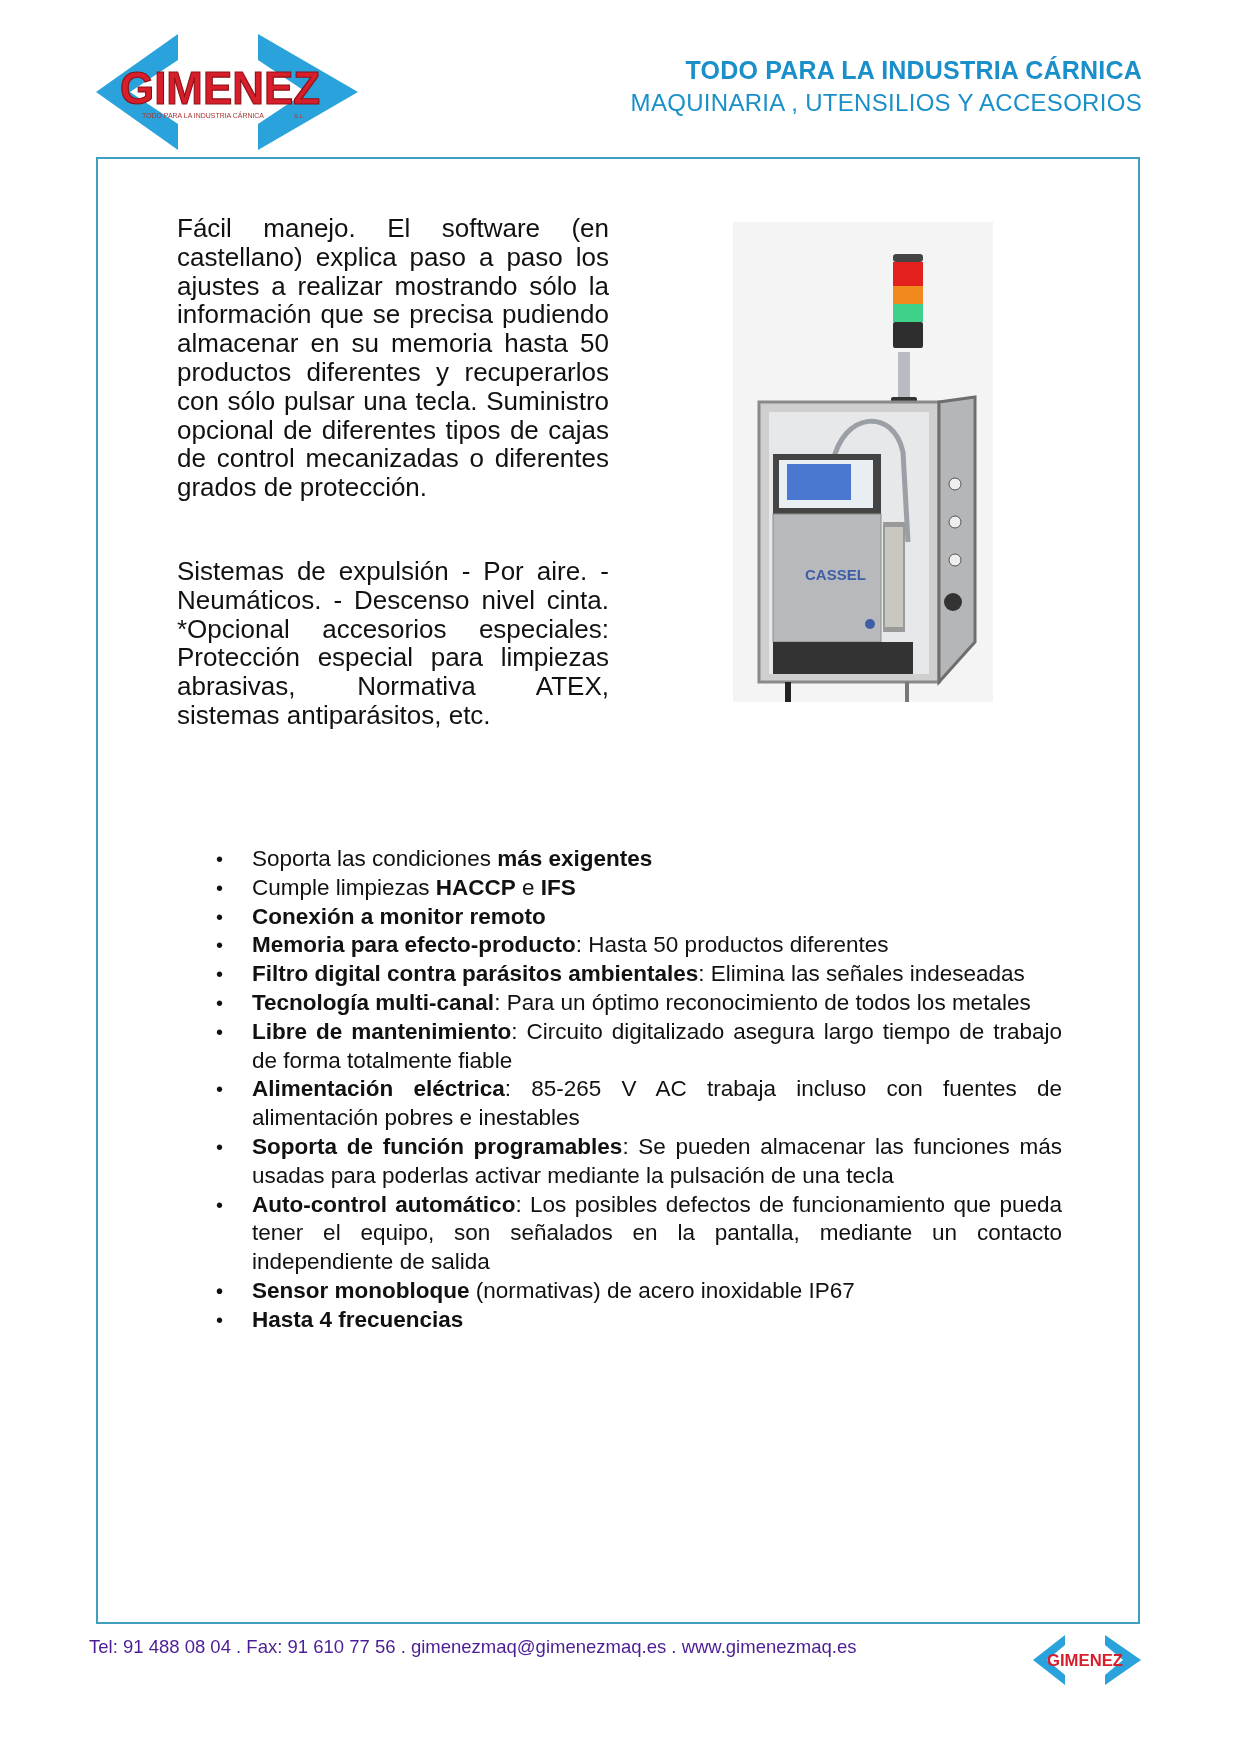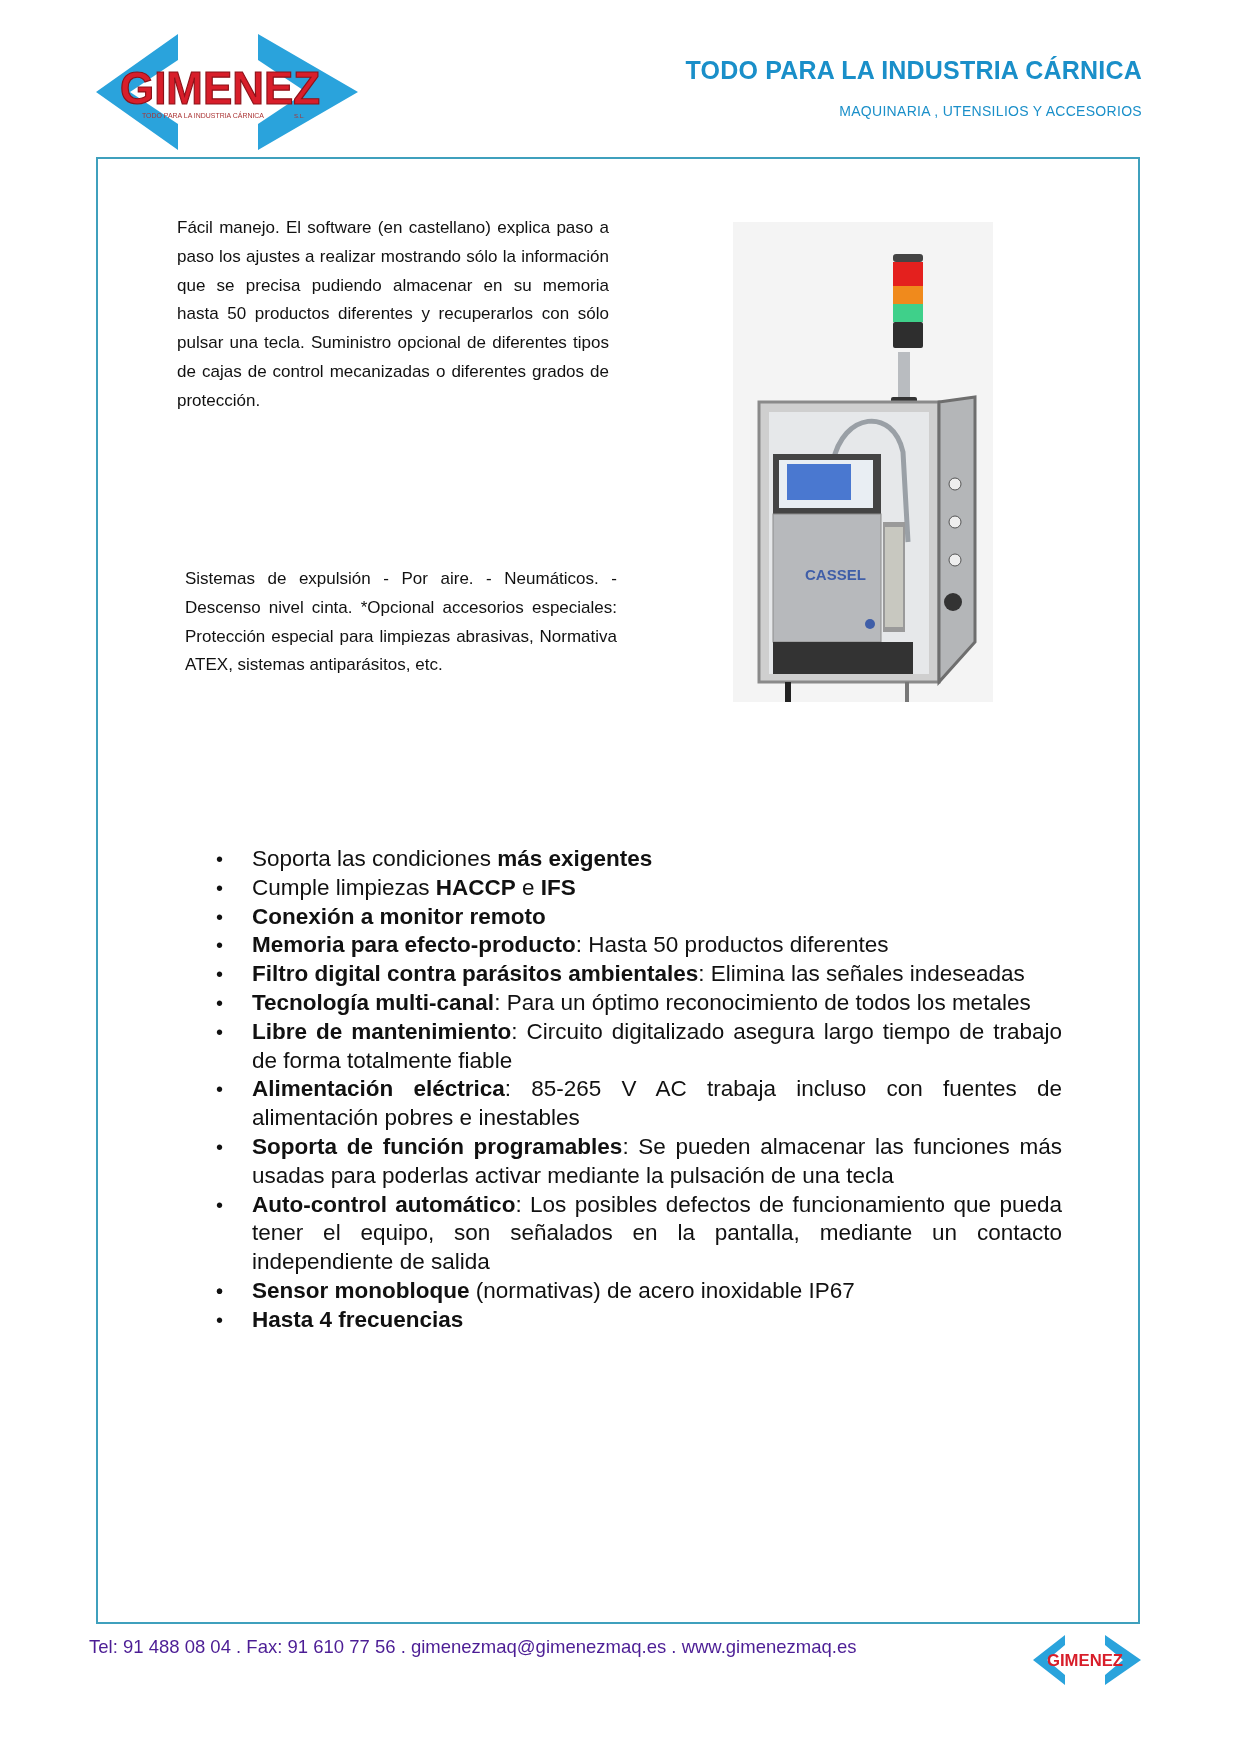--- a/index.html
+++ b/index.html
@@ -1,25 +1,25 @@
 <!DOCTYPE html>
 <html><head>
 <meta charset="utf-8">
 <style>
   html, body { margin: 0; padding: 0; background: #ffffff; }
   body { width: 1240px; height: 1755px; position: relative; overflow: hidden; font-family: "Liberation Sans", sans-serif; color: #111111; }
 
   .logo { position: absolute; left: 96px; top: 34px; width: 262px; height: 116px; }
   .header-right { position: absolute; right: 98px; top: 54px; text-align: right; color: #1a8fc9; }
   .header-title { font-size: 25px; font-weight: bold; letter-spacing: 0.2px; line-height: 32px; }
-  .header-sub { font-size: 14px; line-height: 30px; margin-top: 10px; letter-spacing: 0.3px; }
+  .header-sub { font-size: 24px; line-height: 30px; margin-top: 2px; letter-spacing: 0.3px; }
 
   .frame { position: absolute; left: 96px; top: 157px; width: 1044px; height: 1467px; border: 2.5px solid #3fa0bd; box-sizing: border-box; }
 
-  .para { position: absolute; left: 177px; width: 432px; font-size: 17px; line-height: 28.8px; text-align: justify; }
+  .para { position: absolute; left: 177px; width: 432px; font-size: 26px; line-height: 28.8px; text-align: justify; }
   .para1 { top: 214px; }
   .para2 { top: 557px; }
 
   .product-photo { position: absolute; left: 733px; top: 222px; width: 260px; height: 480px; background: #f3f3f3; overflow: hidden; }
 
   .features { position: absolute; left: 200px; top: 845px; width: 862px; margin: 0; padding: 0; list-style: none; }
   .features li { position: relative; padding-left: 52px; font-size: 22.5px; line-height: 28.8px; text-align: justify; }
   .features li .bullet { position: absolute; left: 16px; top: 0; font-size: 20px; }
   .features li b { font-weight: bold; }
 
@@ -40,21 +40,21 @@
 </div>
 
 <div class="header-right">
   <div class="header-title">TODO PARA LA INDUSTRIA CÁRNICA</div>
   <div class="header-sub">MAQUINARIA , UTENSILIOS Y ACCESORIOS</div>
 </div>
 
 <div class="frame"></div>
 
 <p class="para para1" style="margin:0">Fácil manejo. El software (en castellano) explica paso a paso los ajustes a realizar mostrando sólo la información que se precisa pudiendo almacenar en su memoria hasta 50 productos diferentes y recuperarlos con sólo pulsar una tecla.  Suministro opcional de diferentes tipos de cajas de control mecanizadas o diferentes grados de protección.</p>
-<p class="para para2" style="margin:8px">Sistemas de expulsión - Por aire. - Neumáticos. - Descenso nivel cinta. *Opcional accesorios especiales: Protección especial para limpiezas abrasivas, Normativa ATEX, sistemas antiparásitos, etc.</p>
+<p class="para para2" style="margin:0">Sistemas de expulsión - Por aire. - Neumáticos. - Descenso nivel cinta. *Opcional accesorios especiales: Protección especial para limpiezas abrasivas, Normativa ATEX, sistemas antiparásitos, etc.</p>
 
 <div class="product-photo">
   <svg width="260" height="480" viewBox="0 0 260 480">
     <rect x="0" y="0" width="260" height="480" fill="#f4f4f4"></rect>
 
     <rect x="165" y="130" width="12" height="48" fill="#b9bcc0"></rect>
     <rect x="158" y="175" width="26" height="8" rx="2" fill="#333"></rect>
     <rect x="160" y="32" width="30" height="8" rx="3" fill="#444"></rect>
     <rect x="160" y="40" width="30" height="24" fill="#e4201e"></rect>
     <rect x="160" y="64" width="30" height="18" fill="#f08a1c"></rect>

